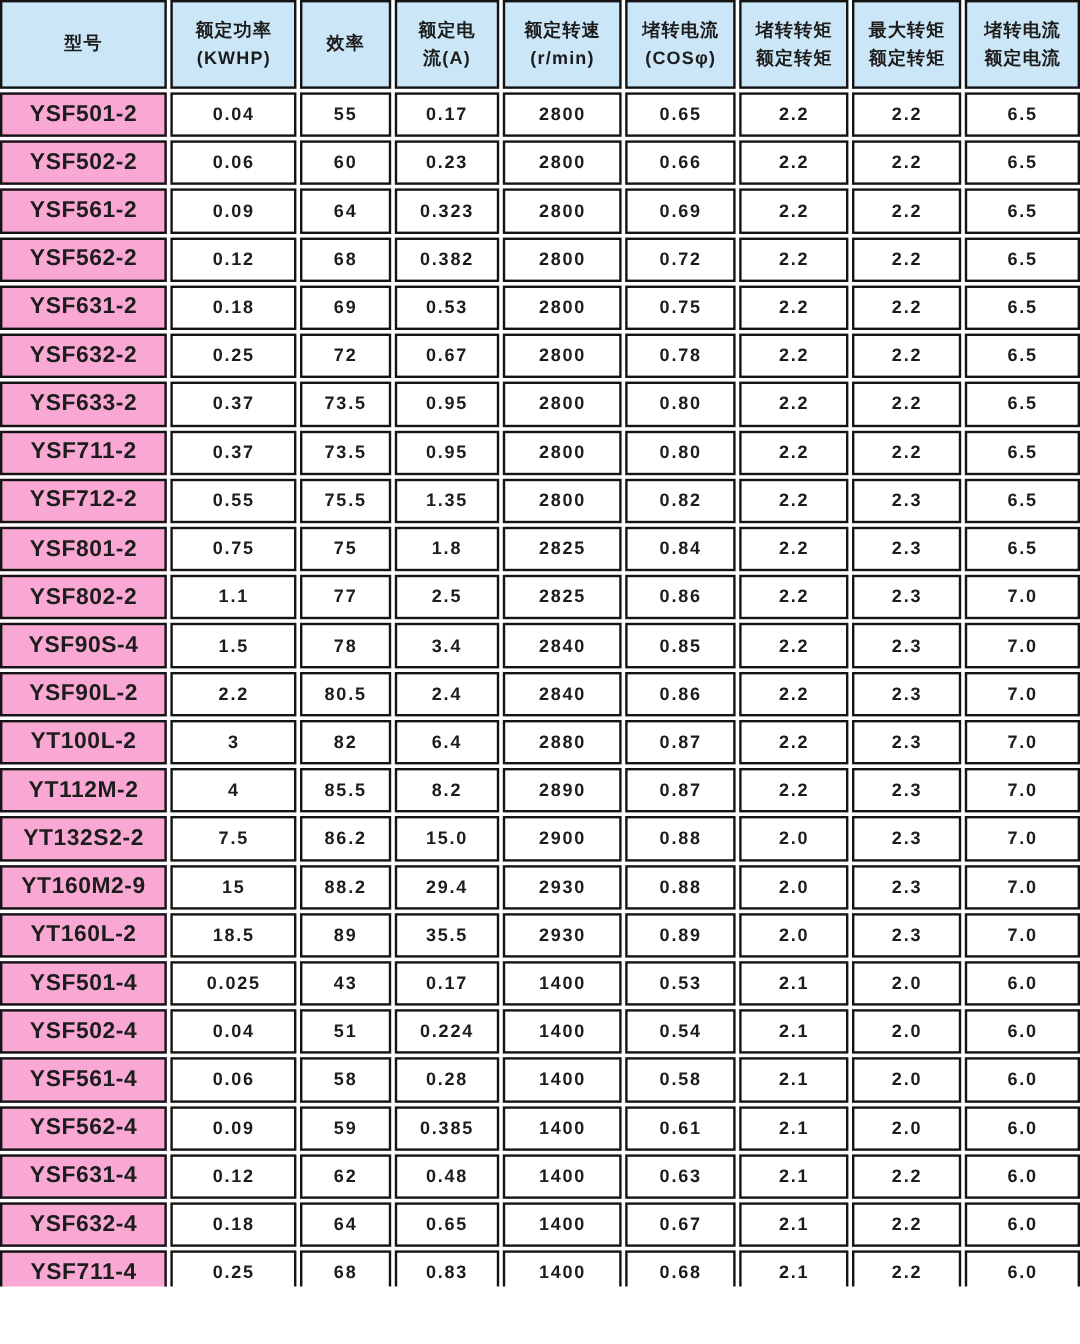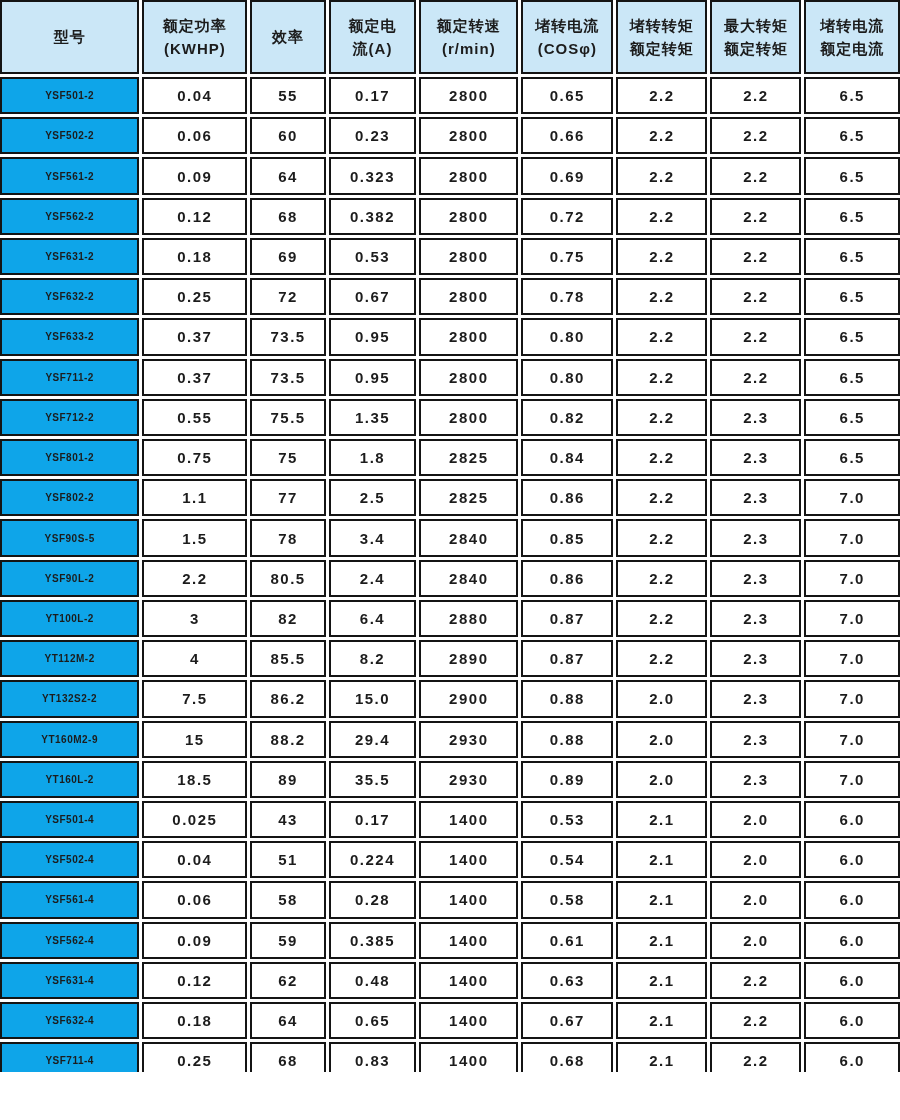--- a/index.html
+++ b/index.html
@@ -31,22 +31,22 @@
     overflow: hidden;
   }
   thead tr { height: 74px; }
   th {
     background: #cbe7f7;
     font-size: 15px;
     line-height: 1.55;
     letter-spacing: 1px;
   }
   td.model {
-    background: #0ea5e9;
-    font-size: 10px;
+    background: #f9a8d4;
+    font-size: 19px;
     letter-spacing: 0.5px;
   }
   td.val {
     background: #ffffff;
     font-size: 15px;
     letter-spacing: 1.5px;
   }
 </style>
 </head>
 <body>
@@ -218,21 +218,21 @@
           <td class="val">1.1</td>
           <td class="val">77</td>
           <td class="val">2.5</td>
           <td class="val">2825</td>
           <td class="val">0.86</td>
           <td class="val">2.2</td>
           <td class="val">2.3</td>
           <td class="val">7.0</td>
         </tr>
         <tr>
-          <td class="model">YSF90S-5</td>
+          <td class="model">YSF90S-4</td>
           <td class="val">1.5</td>
           <td class="val">78</td>
           <td class="val">3.4</td>
           <td class="val">2840</td>
           <td class="val">0.85</td>
           <td class="val">2.2</td>
           <td class="val">2.3</td>
           <td class="val">7.0</td>
         </tr>
         <tr>

